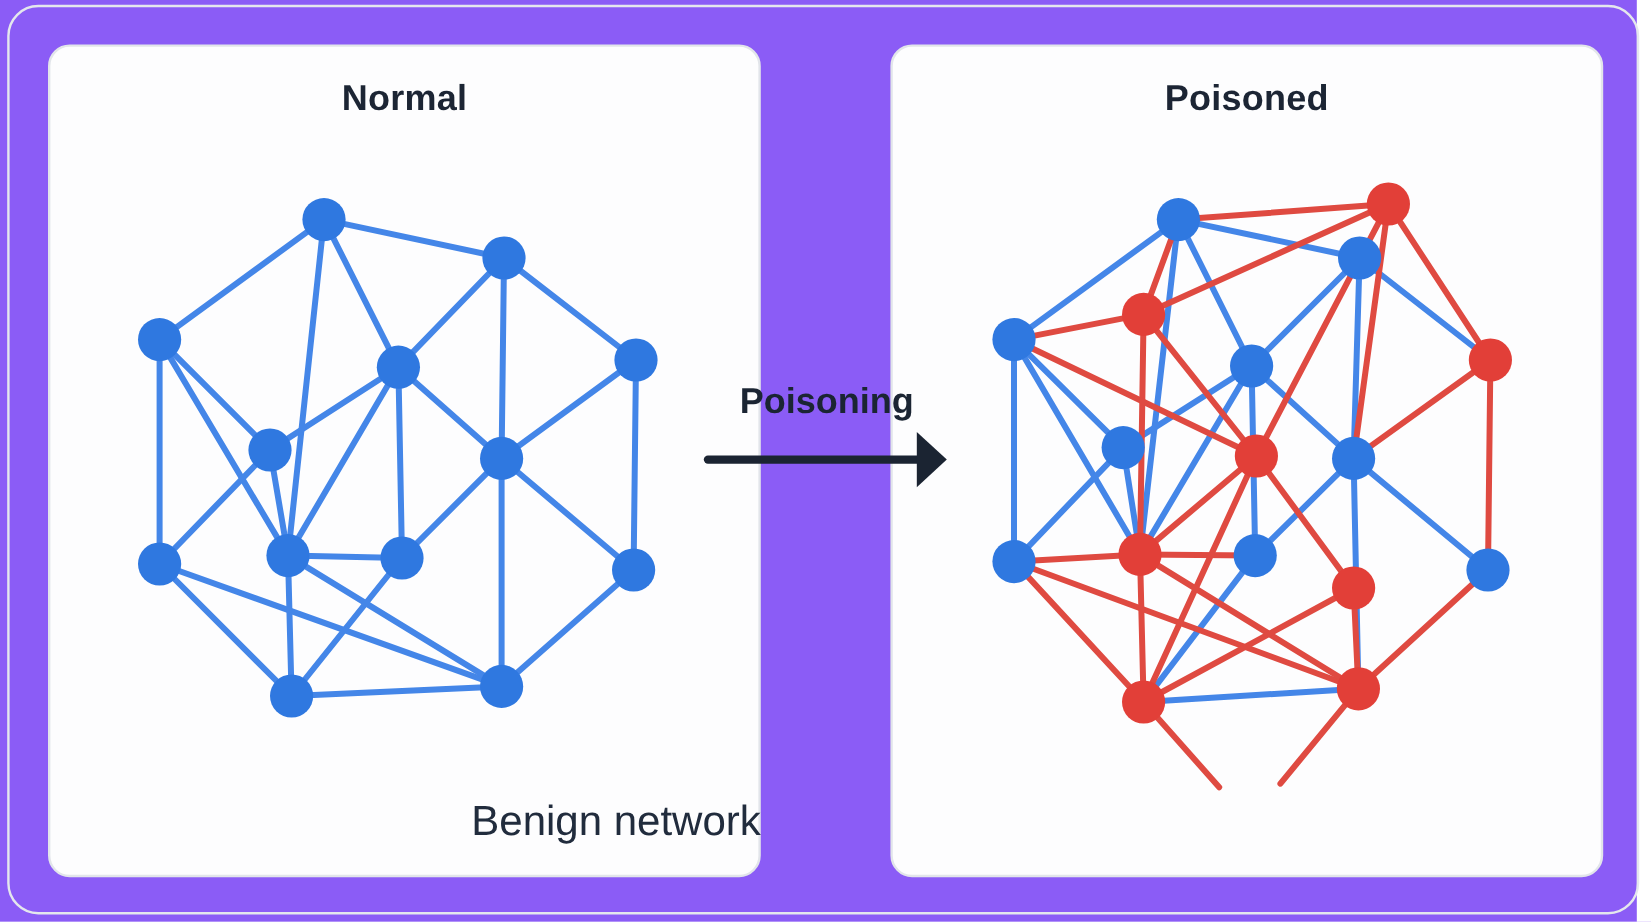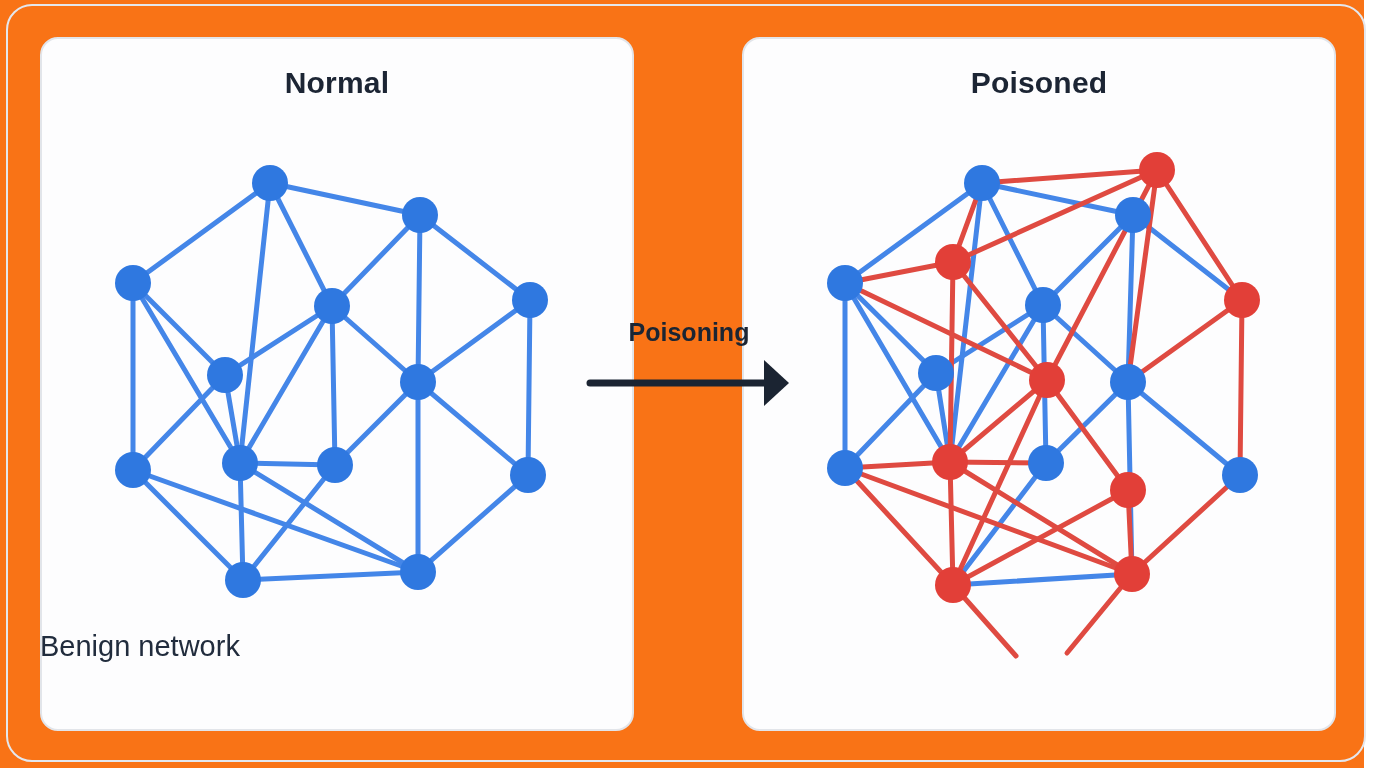--- a/index.html
+++ b/index.html
@@ -1,34 +1,34 @@
 <!DOCTYPE html>
 <html><head>
 <meta charset="utf-8">
 <style>
   html,body{margin:0;padding:0;background:#ffffff;}
   body{width:1376px;height:768px;position:relative;overflow:hidden;
        font-family:"Liberation Sans", sans-serif;}
-  .stage{position:absolute;left:0;top:0;width:1364px;height:768px;background:#f97316;}
+  .stage{position:absolute;left:0;top:0;width:1364px;height:768px;background:#8b5cf6;}
   .outer-frame{position:absolute;left:6px;top:4px;width:1360px;height:758px;
        border:2px solid #e4e7ed;border-radius:26px;box-sizing:border-box;}
   .panel{position:absolute;top:37px;width:594px;height:694px;box-sizing:border-box;
        border:2px solid #e2e5ea;border-radius:18px;background:#fdfdfe;}
   .panel.left{left:40px;}
   .panel.right{left:742px;}
   .panel-title{position:absolute;top:66px;width:594px;text-align:center;
        font-size:30px;font-weight:700;color:#1c2534;letter-spacing:.2px;}
   .panel-title.left{left:40px;}
   .panel-title.right{left:742px;}
-  .panel-caption{position:absolute;top:630px;width:594px;text-align:left;
-       font-size:29px;font-weight:400;color:#212c3d;}
+  .panel-caption{position:absolute;top:665px;width:594px;text-align:right;
+       font-size:35px;font-weight:400;color:#212c3d;}
   .panel-caption.left{left:40px;}
   .panel-caption.right{left:742px;}
   .poison-label{position:absolute;left:589px;top:318px;width:200px;text-align:center;
-       font-size:25px;font-weight:700;color:#1b2533;}
+       font-size:30px;font-weight:700;color:#1b2533;}
   #net{position:absolute;left:0;top:0;width:1376px;height:768px;pointer-events:none;}
 </style>
 </head>
 <body>
 
 <div class="stage">
   <div class="outer-frame"></div>
 
   <div class="panel left"></div>
   <div class="panel right"></div>

